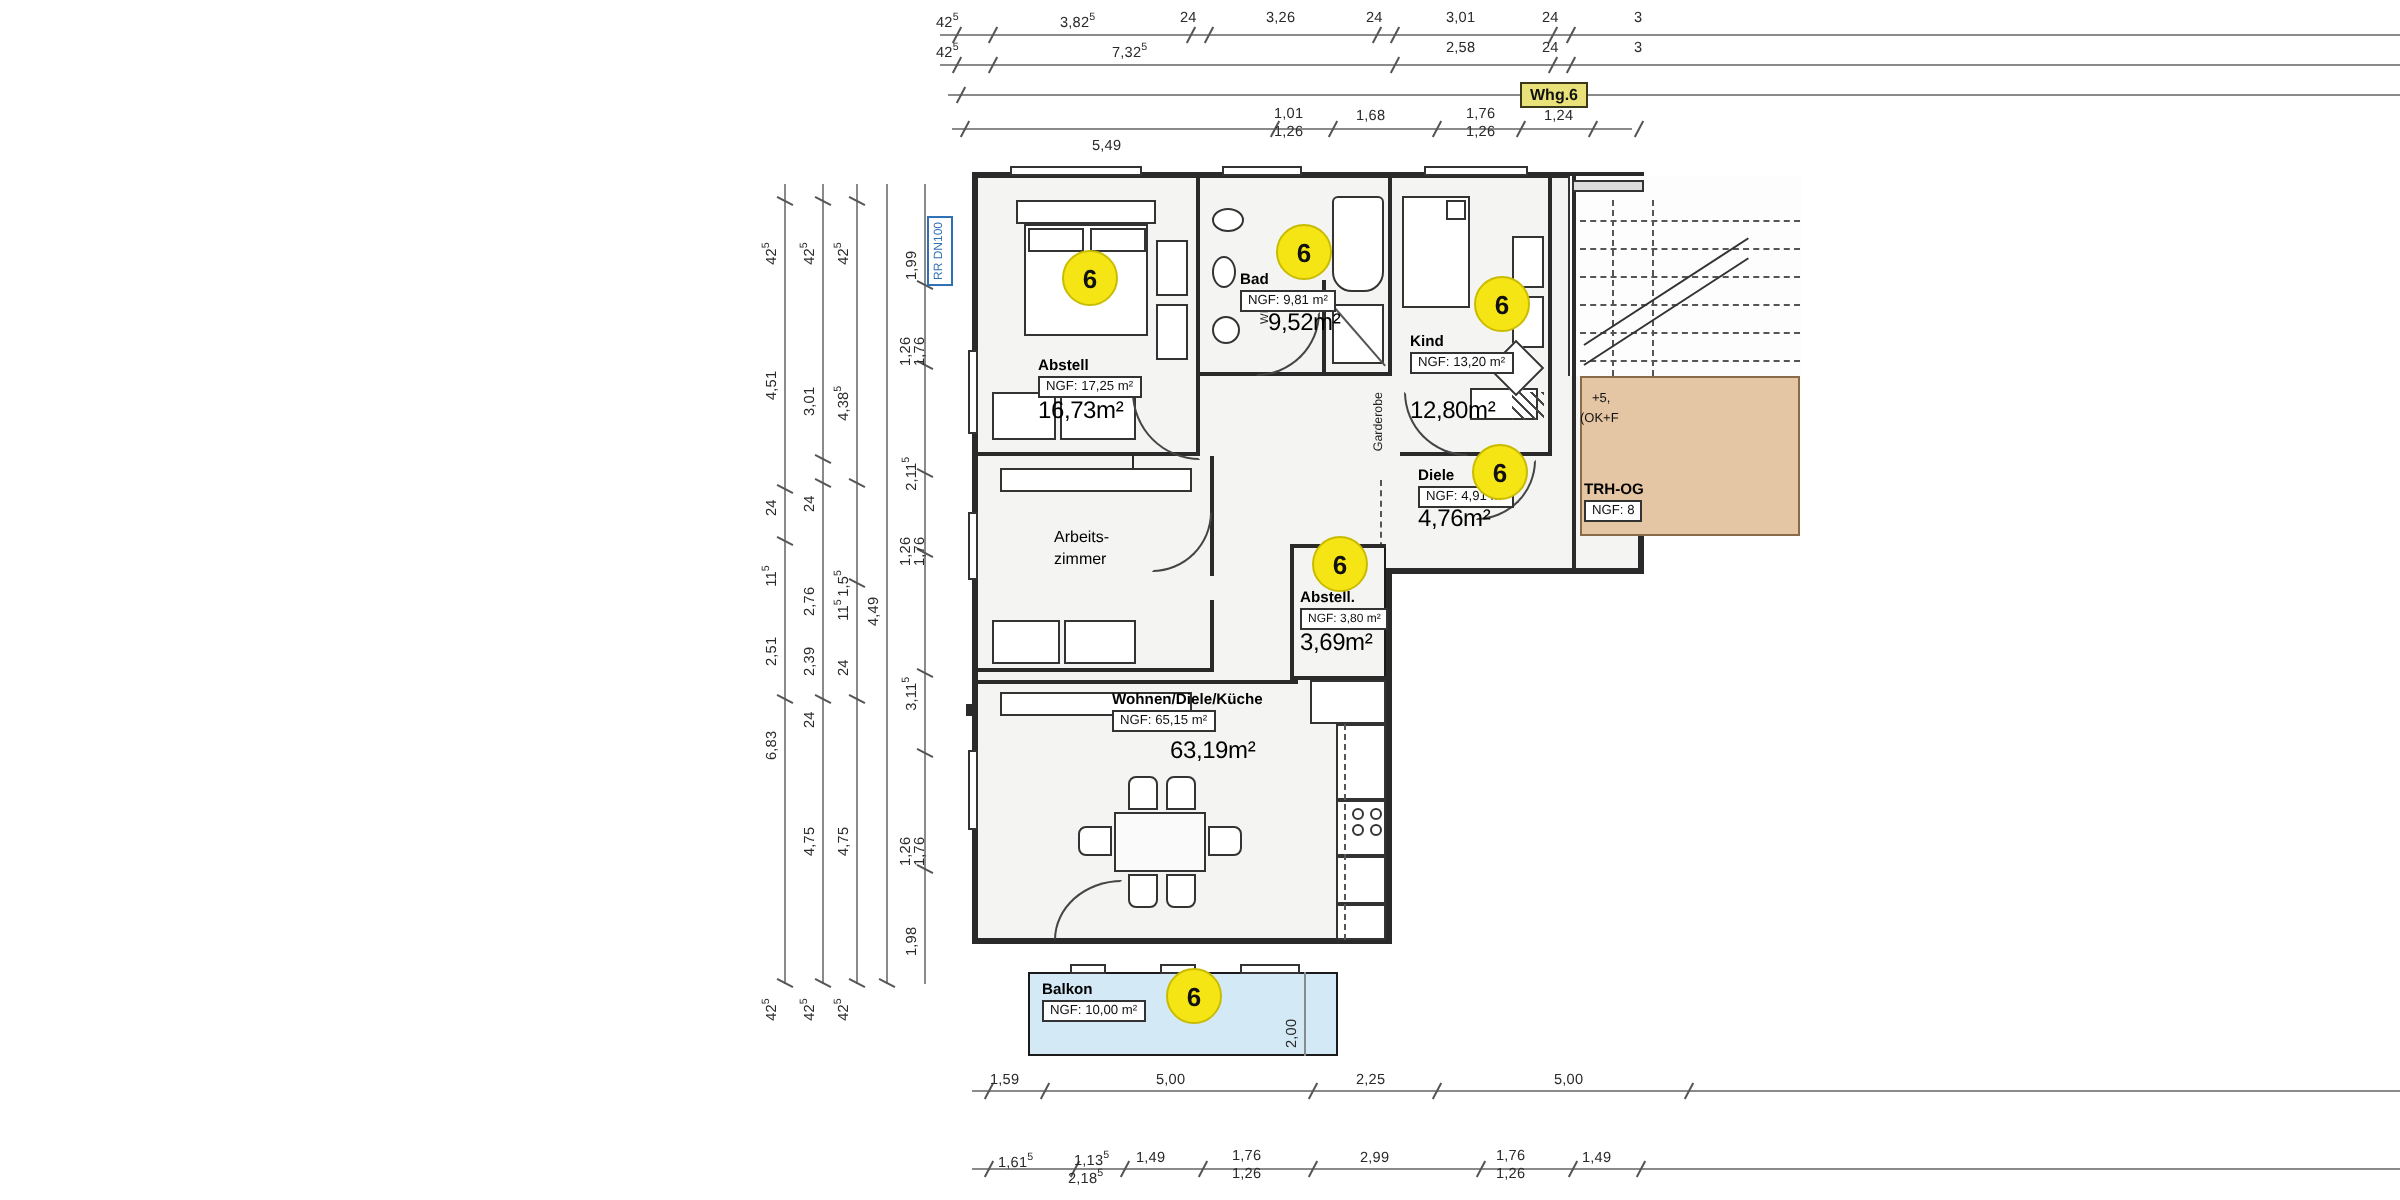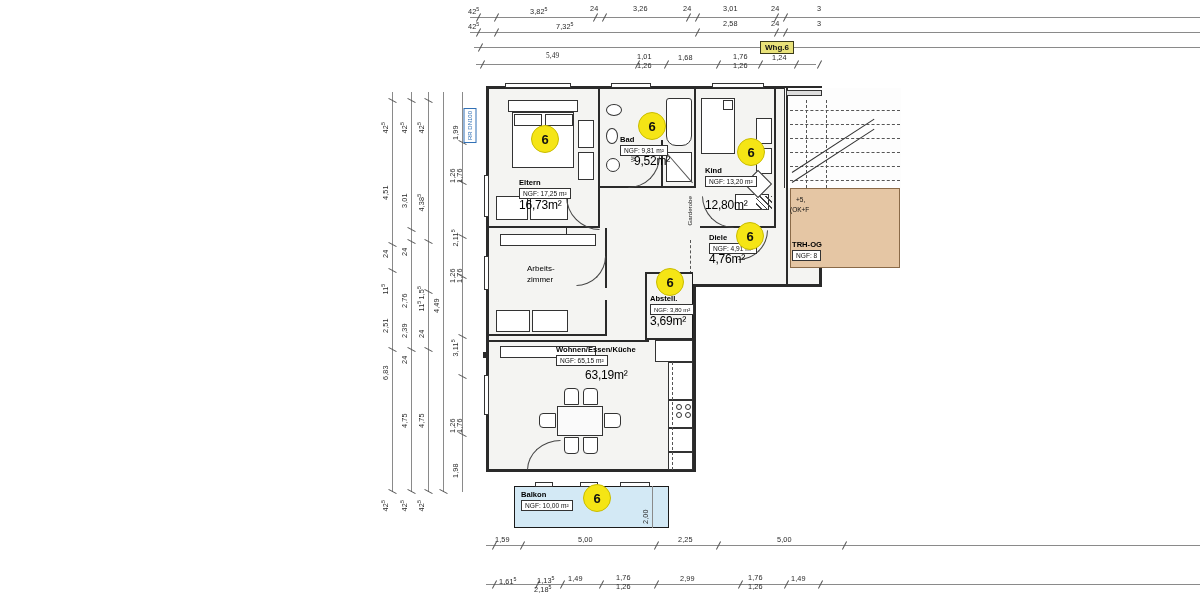--- a/index.html
+++ b/index.html
@@ -112,21 +112,21 @@
 
   <div>
     <div class="dimline h" style="left:476px;top:64px;width:340px;"></div>
     <div class="tick" style="left:478px;top:64px;"></div>
     <div class="tick" style="left:633px;top:64px;"></div>
     <div class="tick" style="left:662px;top:64px;"></div>
     <div class="tick" style="left:714px;top:64px;"></div>
     <div class="tick" style="left:756px;top:64px;"></div>
     <div class="tick" style="left:792px;top:64px;"></div>
     <div class="tick" style="left:815px;top:64px;"></div>
-    <div class="dlab" style="left:546px;top:52px;font-family:Liberation Serif, serif;">5,49</div>
+    <div class="dlab" style="left:546px;top:69px;">5,49</div>
     <div class="dlab" style="left:637px;top:53px;">1,01</div>
     <div class="dlab" style="left:637px;top:62px;">1,26</div>
     <div class="dlab" style="left:678px;top:54px;">1,68</div>
     <div class="dlab" style="left:733px;top:53px;">1,76</div>
     <div class="dlab" style="left:733px;top:62px;">1,26</div>
     <div class="dlab" style="left:772px;top:54px;">1,24</div>
   </div>
 
   <div>
 
@@ -230,21 +230,21 @@
 
     <div class="thin" style="left:484px;top:175px;width:5px;height:42px;"></div>
 
     <div class="thin" style="left:505px;top:83px;width:66px;height:5px;"></div>
 
     <div class="swing" style="left:566px;top:196px;width:34px;height:34px;
          border-width:1px;border-top-color:transparent;border-left-color:#444;
          border-bottom-color:#444;border-right-color:transparent;
          border-radius:0 0 0 100%;"></div>
     <div class="wallsolid" style="left:566px;top:226px;width:1.4px;height:16px;"></div>
-    <div class="rname" style="left:519px;top:178px;">Eltern</div>
+    <div class="rname" style="left:519px;top:178px;">Abstell</div>
     <div class="ngf" style="left:519px;top:188px;">NGF: 17,25 m²</div>
     <div class="area" style="left:519px;top:198px;">16,73m²</div>
   </div>
 
   <div>
     <div class="wallsolid" style="left:600px;top:186px;width:96px;height:2px;"></div>
     <div class="wallsolid" style="left:694px;top:88px;width:2px;height:100px;"></div>
     <div class="wallsolid" style="left:661px;top:140px;width:2px;height:48px;"></div>
 
     <div class="thin" style="left:611px;top:83px;width:40px;height:5px;"></div>
@@ -363,21 +363,21 @@
     <div class="furn" style="left:539px;top:413px;width:17px;height:15px;border-radius:4px 0 0 4px;"></div>
     <div class="furn" style="left:604px;top:413px;width:17px;height:15px;border-radius:0 4px 4px 0;"></div>
 
     <div class="swing" style="left:527px;top:440px;width:34px;height:30px;
          border-width:1px;border-top-color:#444;border-right-color:transparent;
          border-bottom-color:transparent;border-left-color:#444;
          border-radius:100% 0 0 0;"></div>
 
     <div class="thin" style="left:484px;top:375px;width:5px;height:40px;"></div>
     <div class="wallsolid" style="left:483px;top:352px;width:5px;height:6px;"></div>
-    <div class="rname" style="left:556px;top:345px;">Wohnen/Essen/Küche</div>
+    <div class="rname" style="left:556px;top:345px;">Wohnen/Diele/Küche</div>
     <div class="ngf" style="left:556px;top:355px;">NGF:          65,15 m²</div>
     <div class="area" style="left:585px;top:368px;">63,19m²</div>
   </div>
 
   <div>
     <div class="balkon" style="left:514px;top:486px;width:155px;height:42px;"></div>
     <div class="rname" style="left:521px;top:490px;">Balkon</div>
     <div class="ngf" style="left:521px;top:500px;">NGF: 10,00 m²</div>
     <div class="dimline v" style="left:652px;top:486px;height:42px;"></div>
     <div class="dlab v" style="left:650px;top:516px;">2,00</div>

